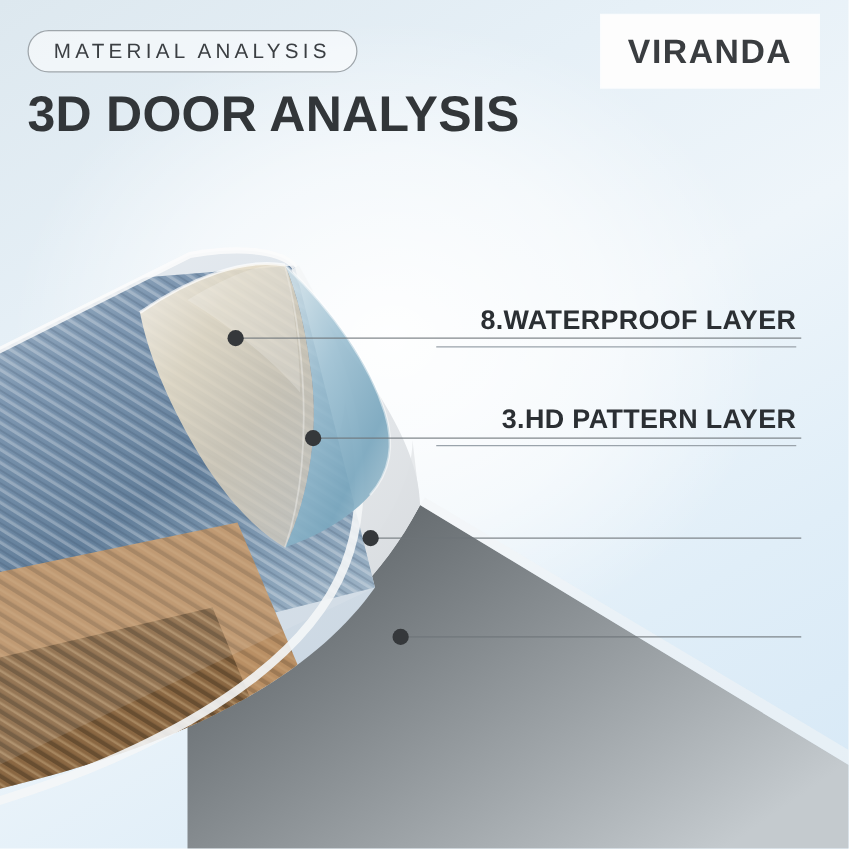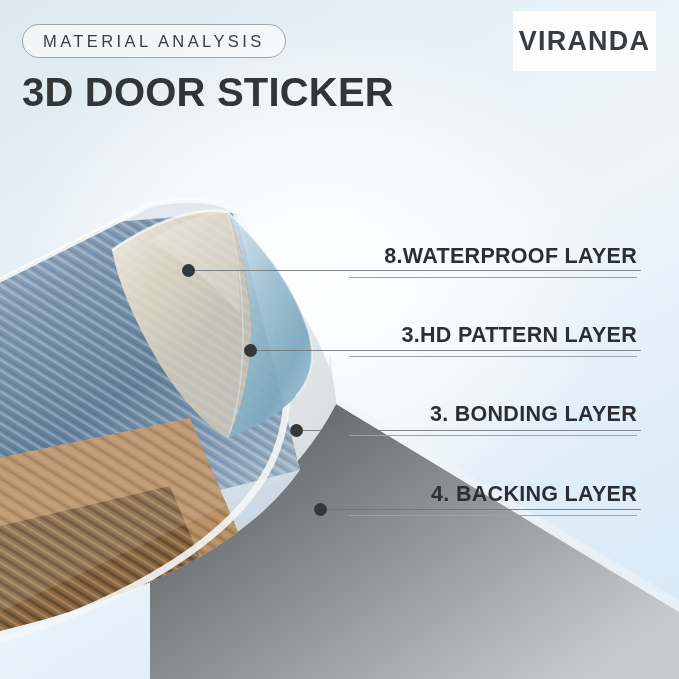--- a/index.html
+++ b/index.html
@@ -49,21 +49,21 @@
     line-height: 48px;
     letter-spacing: 0.2px;
     white-space: nowrap;
   }
   .headline .l2 { display: block; }
 
   .logo-box {
     position: absolute;
     right: 24px;
     top: 12px;
-    width: 141px;
+    width: 174px;
     height: 58px;
     background: #fdfdfd;
     display: flex;
     align-items: center;
     justify-content: center;
     box-shadow: 0 0 0 1px rgba(255,255,255,0.8);
   }
   .logo-box span {
     font-size: 27px;
     font-weight: 700;
@@ -261,21 +261,21 @@
                C 236,250 240,286 240,314
                C 220,290 186,262 150,240 Z" fill="#ffffff" opacity="0.20"></path>
     </svg>
   </div>
 
   <div class="badge">
     <span>MATERIAL ANALYSIS</span>
   </div>
 
   <div class="headline">
-    <span class="l2">3D DOOR STICKER</span>
+    <span class="l2">3D DOOR ANALYSIS</span>
   </div>
 
   <div class="logo-box">
     <span>VIRANDA</span>
   </div>
 
   <div class="leader" style="left:194px; top:270px; width:447px;"></div>
   <div class="leader" style="left:256px; top:350px; width:385px;"></div>
   <div class="leader" style="left:302px; top:430px; width:339px;"></div>
   <div class="leader" style="left:326px; top:509px; width:315px;"></div>
@@ -286,22 +286,14 @@
   <div class="dot" style="left:314px; top:503px;"></div>
 
   <div class="callout" id="callout-1">
     <span class="txt">8.WATERPROOF LAYER</span>
     <span class="rule"></span>
   </div>
   <div class="callout" id="callout-2">
     <span class="txt">3.HD PATTERN LAYER</span>
     <span class="rule"></span>
   </div>
-  <div class="callout" id="callout-3">
-    <span class="txt">3. BONDING LAYER</span>
-    <span class="rule"></span>
-  </div>
-  <div class="callout" id="callout-4">
-    <span class="txt">4. BACKING LAYER</span>
-    <span class="rule"></span>
-  </div>
 
 </div>
 
 </body></html>

